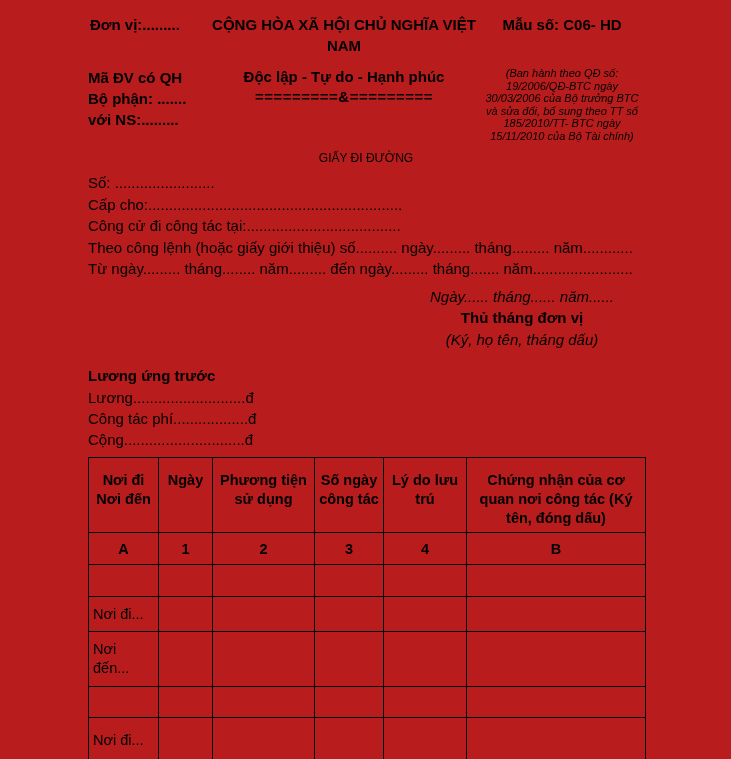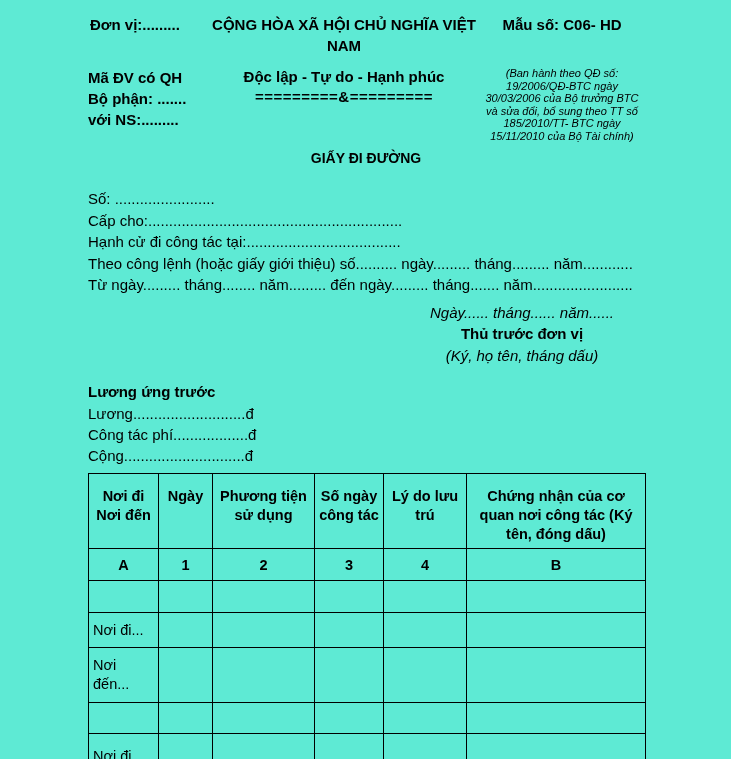--- a/index.html
+++ b/index.html
@@ -1,20 +1,20 @@
 <!DOCTYPE html>
 <html><head>
 <meta charset="utf-8">
 <style>
   html,body{margin:0;padding:0;background:#fff;}
   .page{
     position:relative;
     width:731px;height:759px;
     overflow:hidden;
-    background:#5eead4;color:#000;
+    background:#b91c1c;color:#000;
     font-family:"Liberation Sans",sans-serif;
     font-size:15px;
     box-sizing:border-box;
     padding:14px 0 0 88px;
   }
   .b{font-weight:bold;}
   .i{font-style:italic;}
   .hdr{display:grid;grid-template-columns:120px 272px 164px;row-gap:11px;width:556px;}
   .hdr-unit{line-height:21px;padding-left:2px;}
   .hdr-national{text-align:center;line-height:21px;}
@@ -22,24 +22,24 @@
   .dept div{line-height:21px;}
   .motto{text-align:center;line-height:20px;}
   .motto-sep{text-align:center;line-height:20px;letter-spacing:0.5px;}
   .note{
     font-size:11px;line-height:12.5px;
     font-style:italic;text-align:center;
     padding:0 4px;
   }
   .title{
     width:556px;text-align:center;
-    font-weight:bold;font-size:14px;
+    font-weight:normal;font-size:12px;
     margin-top:6px;line-height:20px;
   }
-  .fields{margin-top:20px;width:620px;}
+  .fields{margin-top:4px;width:620px;}
   .fields div{line-height:21.5px;white-space:nowrap;}
   .sig{width:232px;margin:6px 0 15px 318px;text-align:center;}
   .sig div{line-height:21.5px;white-space:nowrap;}
   .adv{margin-top:5px;}
   .adv div{line-height:21px;white-space:nowrap;}
   .adv .adv-head{line-height:22px;}
   table.itin{
     border-collapse:collapse;
     table-layout:fixed;
     margin-top:7px;
@@ -87,28 +87,28 @@
       <div class="motto-sep b">=========&amp;=========</div>
     </div>
     <div class="note">(Ban hành theo QĐ số: 19/2006/QĐ-BTC ngày 30/03/2006 của Bộ trưởng BTC và sửa đổi, bổ sung theo TT số 185/2010/TT- BTC ngày 15/11/2010 của Bộ Tài chính)</div>
   </div>
 
   <div class="title">GIẤY ĐI ĐƯỜNG</div>
 
   <div class="fields">
     <div>Số: ........................</div>
     <div>Cấp cho:.............................................................</div>
-    <div>Hạnh cử đi công tác tại:.....................................</div>
+    <div>Công cử đi công tác tại:.....................................</div>
     <div>Theo công lệnh (hoặc giấy giới thiệu) số.......... ngày......... tháng......... năm............</div>
     <div>Từ ngày......... tháng........ năm......... đến ngày......... tháng....... năm........................</div>
   </div>
 
   <div class="sig">
     <div class="i">Ngày...... tháng...... năm......</div>
-    <div class="b">Thủ trước đơn vị</div>
+    <div class="b">Thủ tháng đơn vị</div>
     <div class="i">(Ký, họ tên, tháng dấu)</div>
   </div>
 
   <div class="adv">
     <div class="adv-head b">Lương ứng trước</div>
     <div>Lương...........................đ</div>
     <div>Công tác phí..................đ</div>
     <div>Cộng.............................đ</div>
   </div>
 

